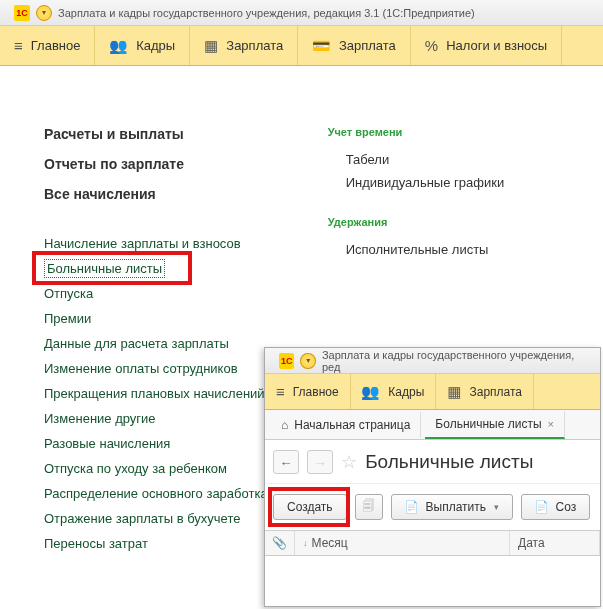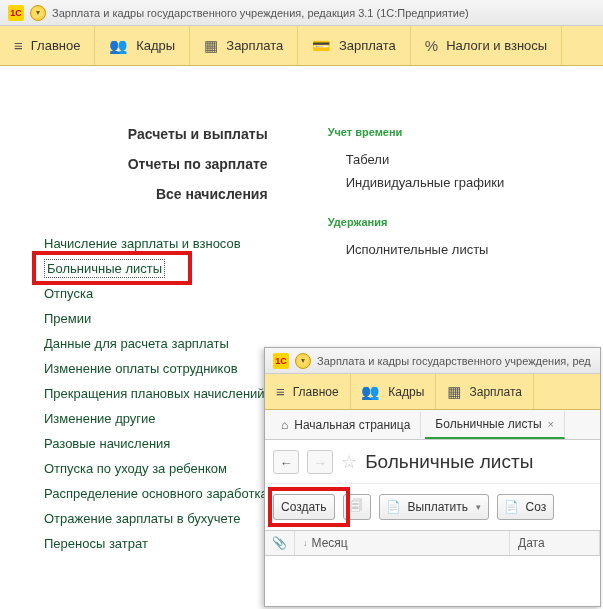--- a/index.html
+++ b/index.html
@@ -13,21 +13,21 @@
     position: relative;
   }
 
   
   .titlebar {
     display: flex;
     align-items: center;
     height: 26px;
     background: linear-gradient(#f6f6f6, #e8e8e8);
     border-bottom: 1px solid #ccc;
-    padding: 0 8px;
+    padding: 0 14px;
     gap: 6px;
     font-size: 11px;
     color: #555;
   }
   .logo-1c {
     width: 16px; height: 16px;
     background: #ffd400; border-radius: 2px;
     display: flex; align-items: center; justify-content: center;
     font-size: 9px; font-weight: bold; color: #d40000;
   }
@@ -63,21 +63,20 @@
     display: flex;
     padding: 60px 30px 0 44px;
     gap: 60px;
   }
   .col { display: flex; flex-direction: column; }
   .heading {
     font-weight: bold;
     color: #333;
     font-size: 14px;
     margin-bottom: 14px;
-    text-align: right;
   }
   .heading-green {
     font-weight: bold;
     color: #2e9e3f;
     font-size: 11px;
     margin-bottom: 14px;
   }
   .link {
     color: #14532d;
     font-size: 13px;
@@ -177,21 +176,21 @@
   .actionbar {
     display: flex;
     align-items: center;
     height: 46px;
     padding: 0 8px;
     gap: 8px;
     position: relative;
   }
   .btn {
     height: 26px;
-    padding: 0 7px;
+    padding: 0 13px;
     border: 1px solid #aaa;
     border-radius: 3px;
     background: linear-gradient(#fdfdfd, #ececec);
     display: flex; align-items: center; gap: 6px;
     font-size: 12px; color: #333;
   }
   .btn-icon-only {
     width: 28px; padding: 0; justify-content: center;
     color: #aaa;
   }

